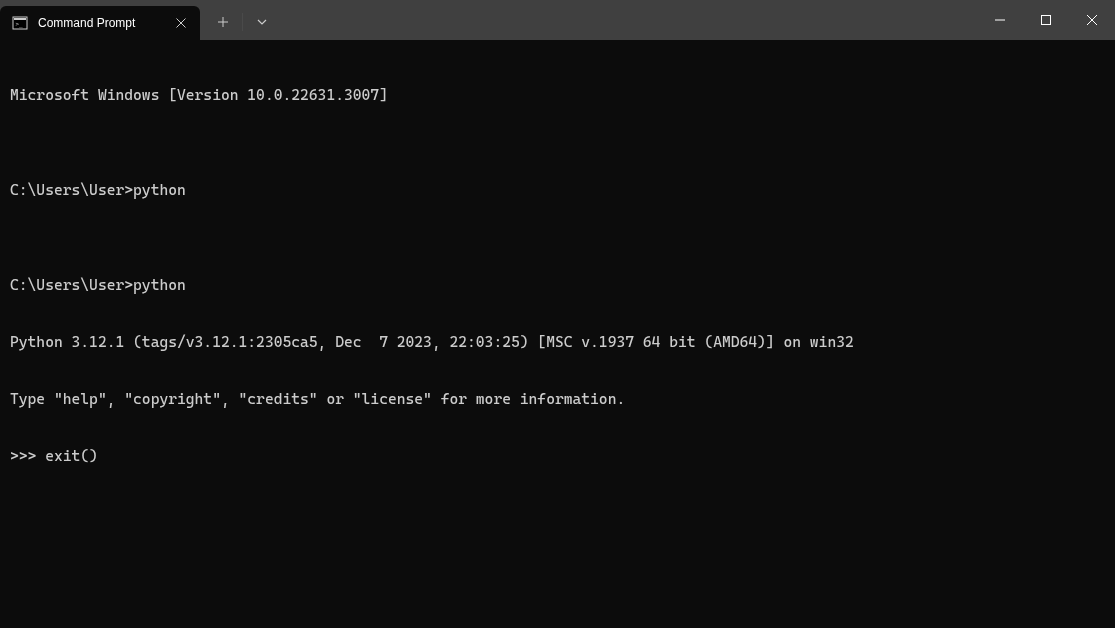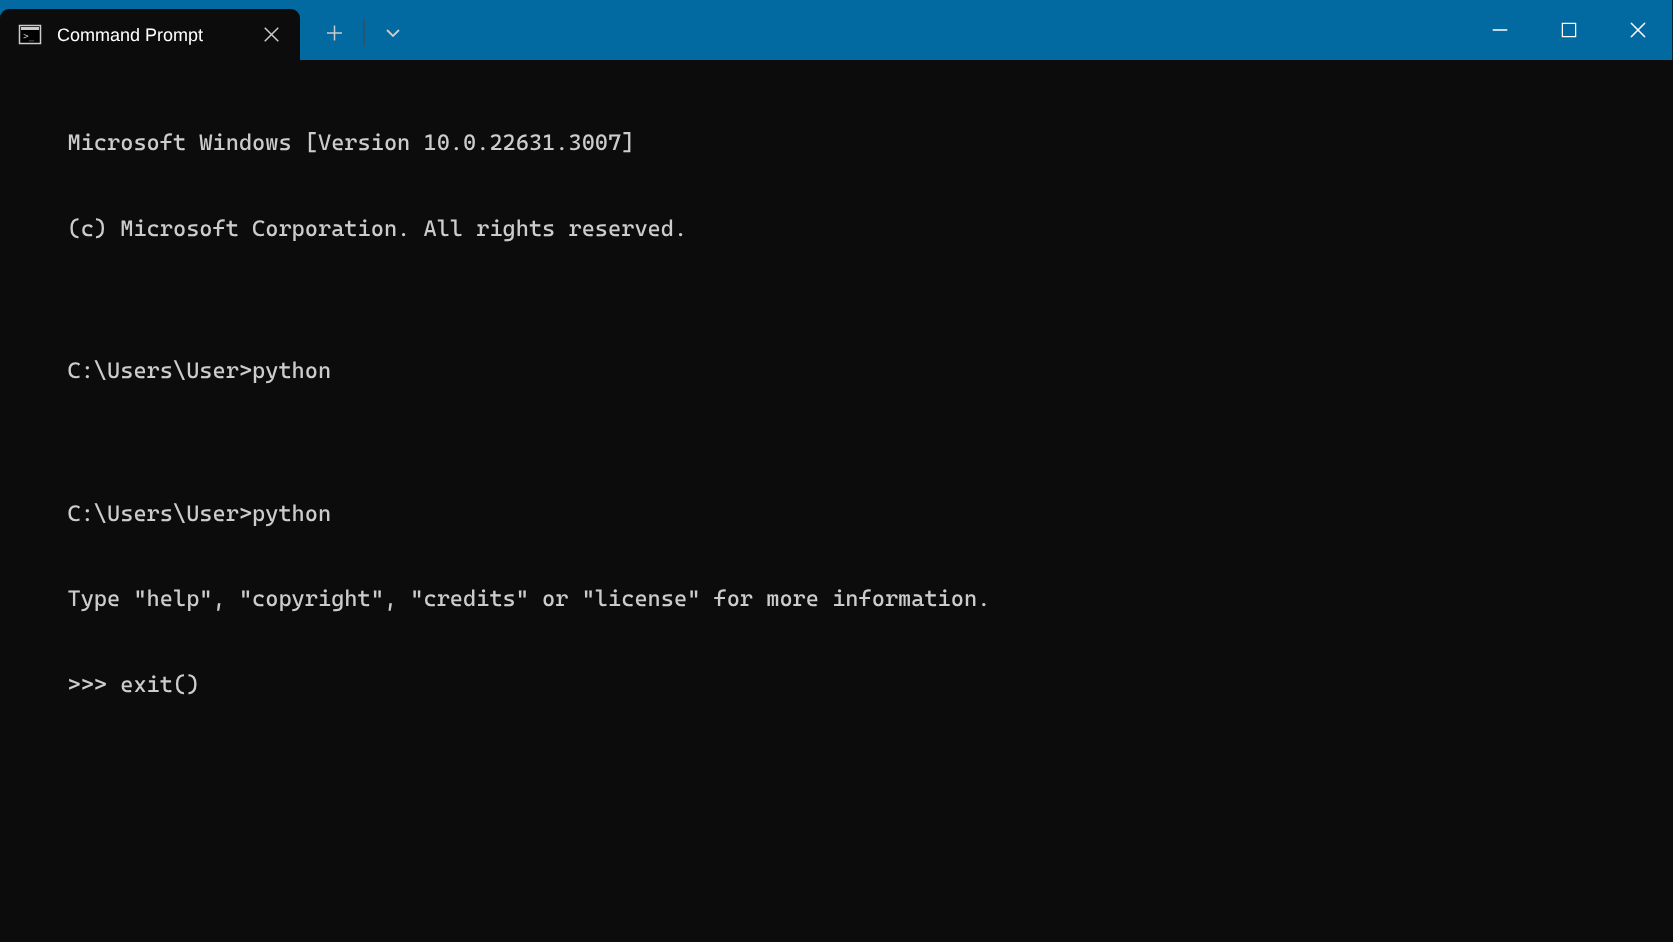--- a/index.html
+++ b/index.html
@@ -9,21 +9,21 @@
     }
     body {
       width: 1115px;
       height: 628px;
       background: #0c0c0c;
       font-family: 'Segoe UI', Tahoma, sans-serif;
       overflow: hidden;
     }
     .title-bar {
       height: 40px;
-      background: #0369a1;
+      background: #404040;
       display: flex;
       align-items: stretch;
       user-select: none;
     }
     .tab {
       background: #0c0c0c;
       display: flex;
       align-items: center;
       padding: 0 10px 0 12px;
       border-top-left-radius: 6px;
@@ -101,21 +101,20 @@
     }
     .terminal-body {
       padding: 8px 10px;
       font-family: 'Cascadia Mono', 'Consolas', monospace;
       font-size: 15px;
       line-height: 19px;
       color: #cccccc;
       white-space: pre;
       height: calc(100% - 40px);
       overflow: hidden;
-      margin-left: 35px;
     }
     .line {
       display: block;
     }
   </style>
 </head>
 <body>
 
 <div class="title-bar">
   <div class="tab">
@@ -161,22 +160,22 @@
     <div class="win-btn close">
       <svg width="10" height="10" viewBox="0 0 10 10">
         <path d="M0 0 L10 10 M10 0 L0 10" stroke="#ffffff" stroke-width="1"></path>
       </svg>
     </div>
   </div>
 </div>
 
 <div class="terminal-body">
   <span class="line">Microsoft Windows [Version 10.0.22631.3007]</span>
-  <span class="line">(c) Microsoft Corporation. All rights reserved.</span>
   <span class="line"></span>
   <span class="line">C:\Users\User&gt;python</span>
   <span class="line"></span>
   <span class="line">C:\Users\User&gt;python</span>
+  <span class="line">Python 3.12.1 (tags/v3.12.1:2305ca5, Dec  7 2023, 22:03:25) [MSC v.1937 64 bit (AMD64)] on win32</span>
   <span class="line">Type "help", "copyright", "credits" or "license" for more information.</span>
   <span class="line">&gt;&gt;&gt; exit()</span>
   <span class="line"></span>
   
 </div>
 
 </body></html>

